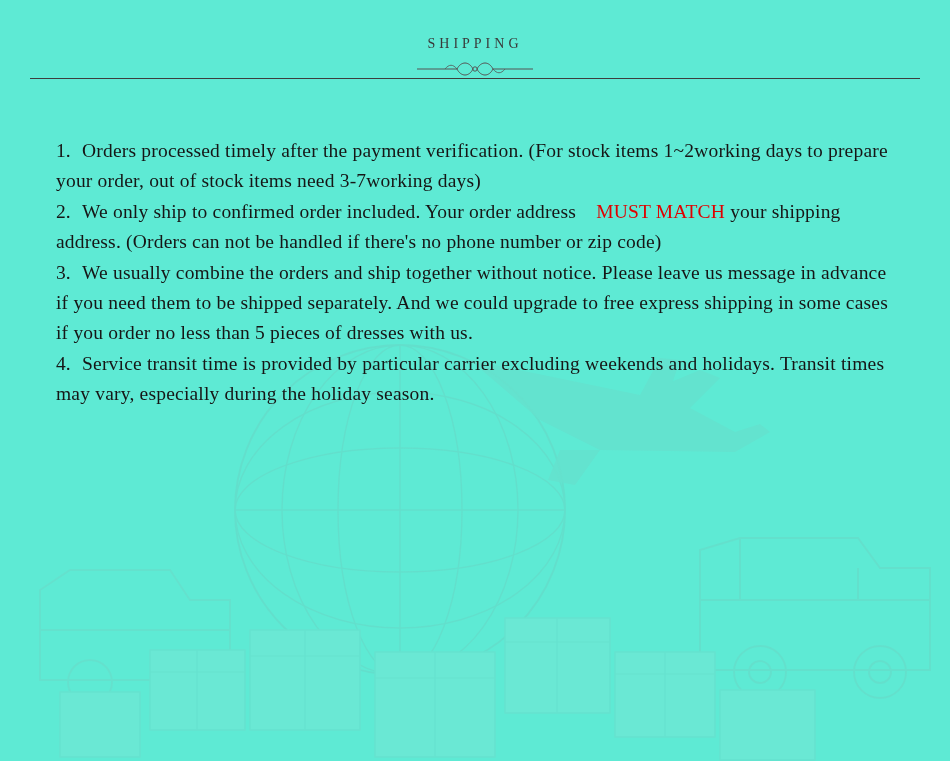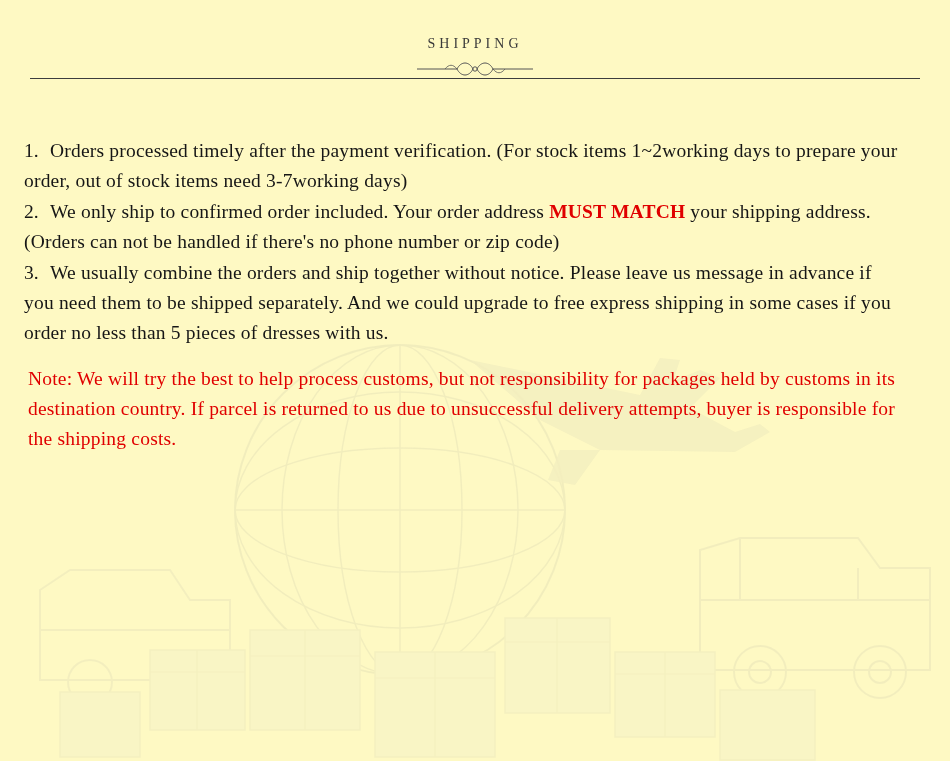--- a/index.html
+++ b/index.html
@@ -13,21 +13,21 @@
     font-family: "Liberation Serif", serif;
     color: #1a1a1a;
     overflow: hidden;
     position: relative;
   }
 
   .page {
     position: relative;
     width: 950px;
     height: 761px;
-    background: #fef9c3;
+    background: #5eead4;
     overflow: hidden;
   }
 
   
   .bg-art {
     position: absolute;
     left: 0;
     top: 300px;
     width: 950px;
     height: 461px;
@@ -63,38 +63,39 @@
     top: 78px;
     border-top: 1px solid #3d3d3d;
     z-index: 2;
   }
 
   
   .content {
     position: relative;
     z-index: 2;
     margin: 0;
-    padding: 56px 48px 0 24px;
+    padding: 56px 48px 0 56px;
   }
   .para {
     font-size: 19.5px;
     line-height: 30px;
     color: #161616;
     margin: 0 0 1px 0;
     text-align: left;
     letter-spacing: 0.2px;
   }
   .num {
     display: inline-block;
     min-width: 26px;
     letter-spacing: 0;
   }
   .hl {
     color: #e00000;
-    font-weight: bold;
+    font-weight: normal;
+    margin-left: 15px;
   }
   .note {
     font-size: 19.5px;
     line-height: 30px;
     color: #e00000;
     margin: 16px 0 0 0;
     padding-left: 4px;
     letter-spacing: 0.2px;
   }
 </style>
@@ -180,19 +181,21 @@
     </p>
 
     <p class="para">
       <span class="num">2.</span><span>We only ship to confirmed order included. Your order address </span><span class="hl">MUST MATCH</span><span> your shipping address.  (Orders can not be handled if there's no phone number or zip code)</span>
     </p>
 
     <p class="para">
       <span class="num">3.</span><span>We usually combine the orders and ship together without notice. Please leave us message in advance if you need them to be shipped separately. And we could upgrade to free express shipping in some cases if you order no less than 5 pieces of dresses with us.</span>
     </p>
 
-
-
-
-    <p class="note">Note:  We will try the best to help process customs, but not responsibility for packages held by customs in its destination country. If parcel is returned to us due to unsuccessful delivery attempts, buyer is responsible for the shipping costs.</p>
+    <p class="para">
+      <span class="num">4.</span><span>Service transit time is provided by particular carrier excluding weekends and holidays. Transit times may vary, especially during the holiday season.</span>
+    </p>
+
+
+
 
   </div>
 </div>
 
 </body></html>

